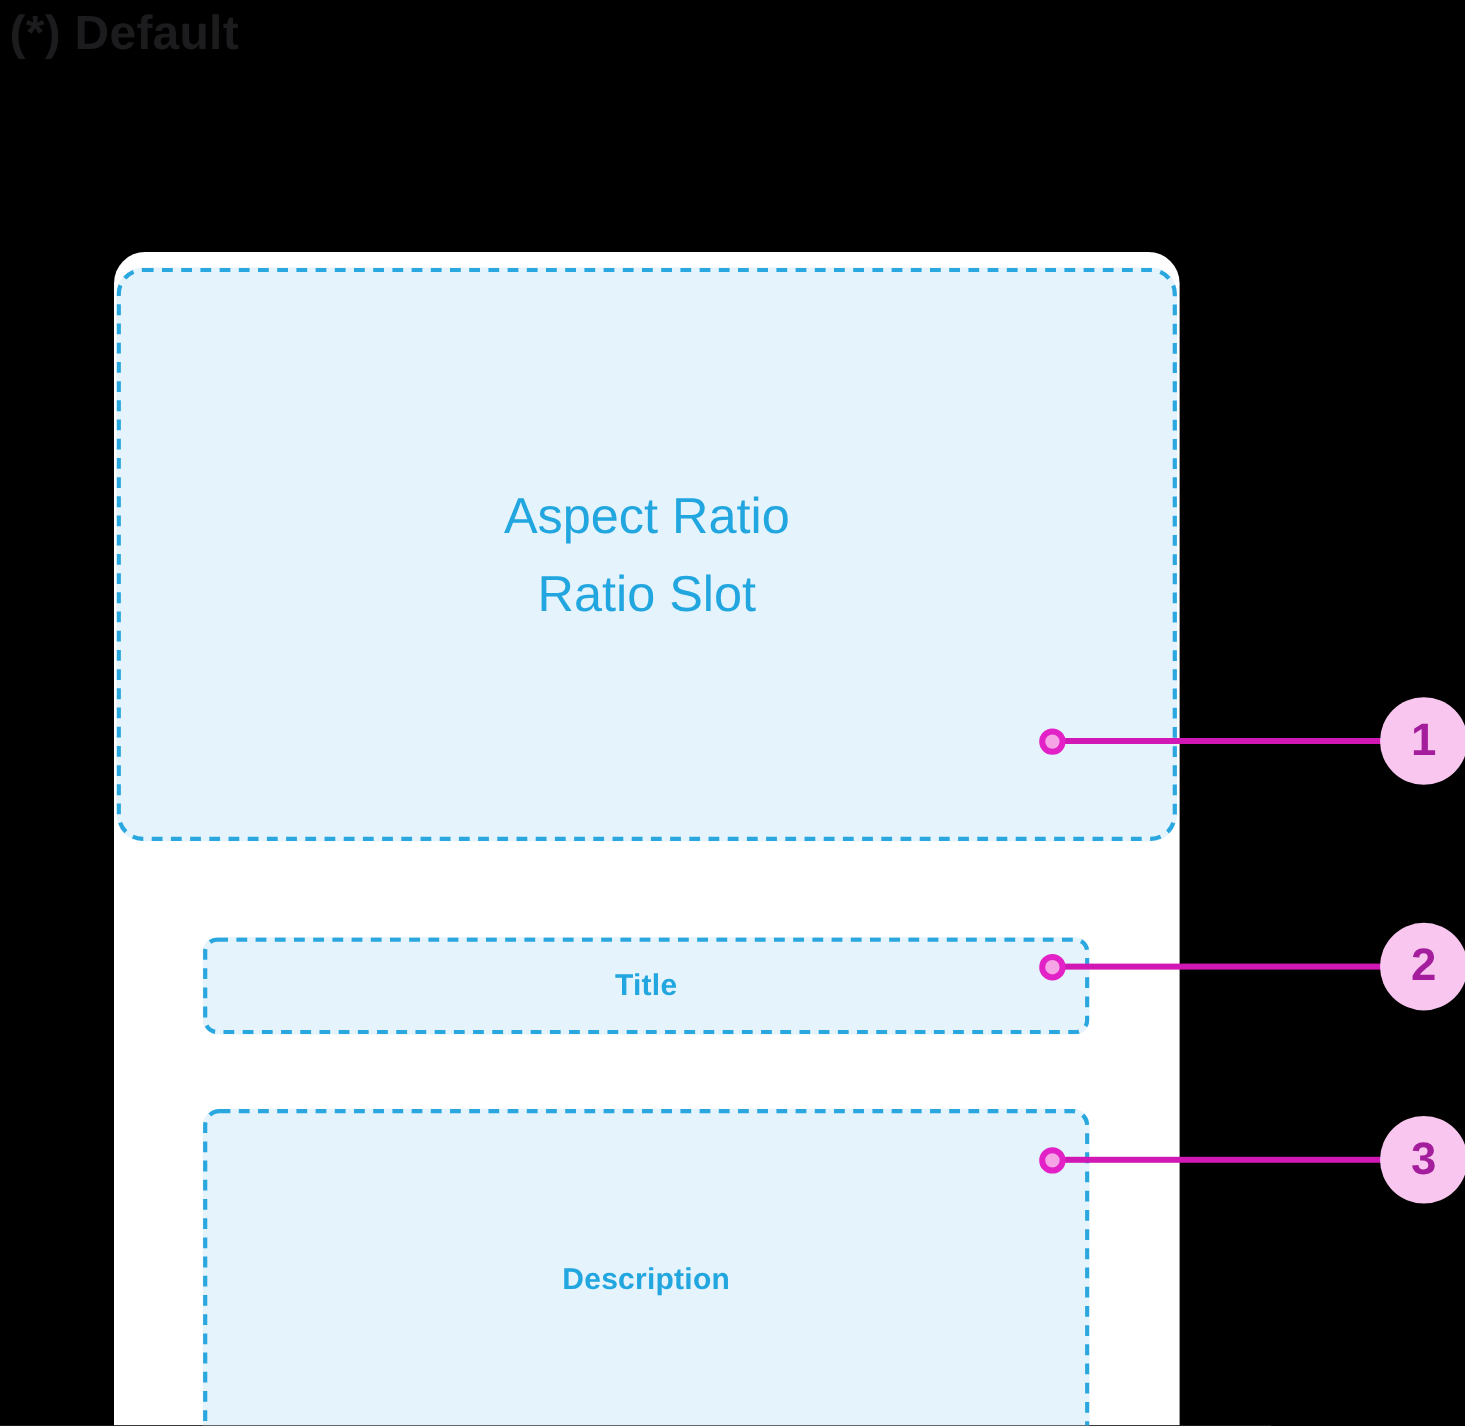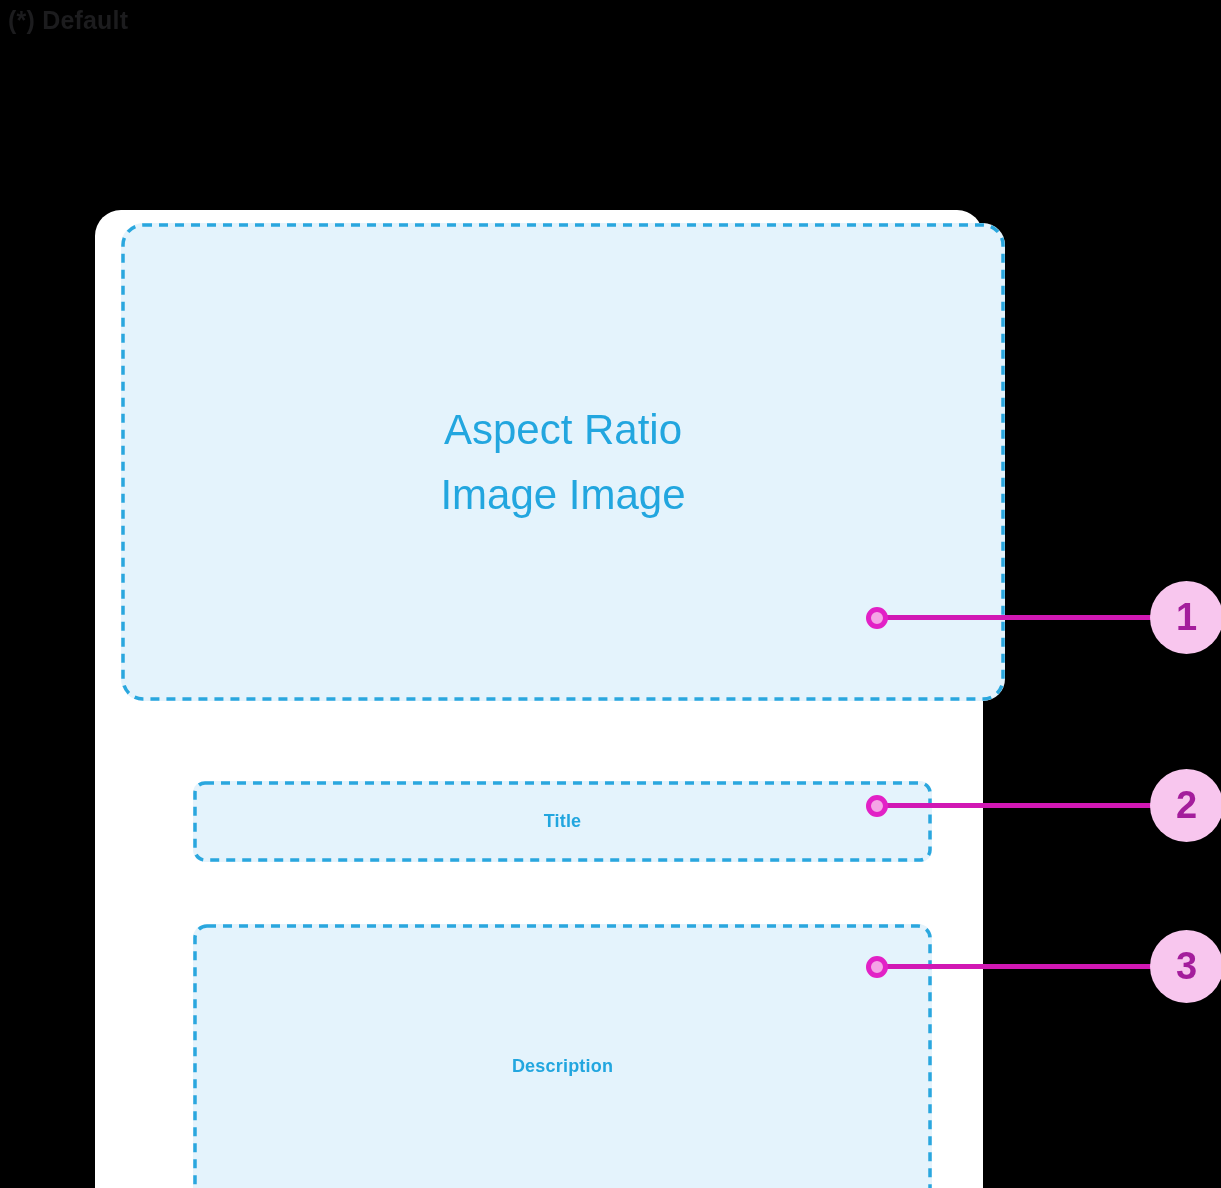--- a/index.html
+++ b/index.html
@@ -9,21 +9,21 @@
     width: 1221px;
     height: 1188px;
     background: #000000;
     overflow: hidden;
     font-family: "Liberation Sans", "DejaVu Sans", sans-serif;
   }
   .page-heading {
     position: absolute;
     left: 8px;
     top: 6px;
-    font-size: 25px;
+    font-size: 40px;
     font-weight: bold;
     color: #1c1c1e;
     letter-spacing: 0.2px;
   }
   .component-card {
     position: absolute;
     left: 95px;
     top: 210px;
     width: 888px;
     height: 978px;
@@ -31,21 +31,20 @@
     border-radius: 26px 26px 0 0;
   }
   .slot {
     position: absolute;
     background: #e4f3fc;
     display: flex;
     align-items: center;
     justify-content: center;
     text-align: center;
     color: #22a6df;
-    margin-left: 24px;
   }
   .slot svg.dashed-border {
     position: absolute;
     left: 0; top: 0;
     pointer-events: none;
   }
   .image-slot {
     left: 2px;
     top: 13px;
     width: 884px;
@@ -65,21 +64,21 @@
     border-radius: 12px;
   }
   .desc-slot {
     left: 74px;
     top: 714px;
     width: 739px;
     height: 284px;
     border-radius: 14px;
   }
   .small-slot-label {
-    font-size: 18px;
+    font-size: 25px;
     font-weight: bold;
     letter-spacing: 0.2px;
   }
   .slot-label { position: relative; z-index: 1; }
 
   
   .callout-line {
     position: absolute;
     left: 877px;
     width: 300px;
@@ -130,21 +129,21 @@
   <div class="page-heading">(*) Default</div>
 
   <div class="component-card">
 
     <div class="slot image-slot">
       <svg class="dashed-border" width="884" height="478" viewBox="0 0 884 478">
         <rect x="2" y="2" width="880" height="474" rx="20" fill="none" stroke="#2aa7de" stroke-width="3.5" stroke-dasharray="9 7"></rect>
       </svg>
       <div class="slot-label">
         <div>Aspect Ratio</div>
-        <div>Image Image</div>
+        <div>Ratio Slot</div>
       </div>
     </div>
 
     <div class="slot title-slot">
       <svg class="dashed-border" width="739" height="81" viewBox="0 0 739 81">
         <rect x="2" y="2" width="735" height="77" rx="10" fill="none" stroke="#2aa7de" stroke-width="3.5" stroke-dasharray="9 7"></rect>
       </svg>
       <div class="slot-label small-slot-label">Title</div>
     </div>
 

